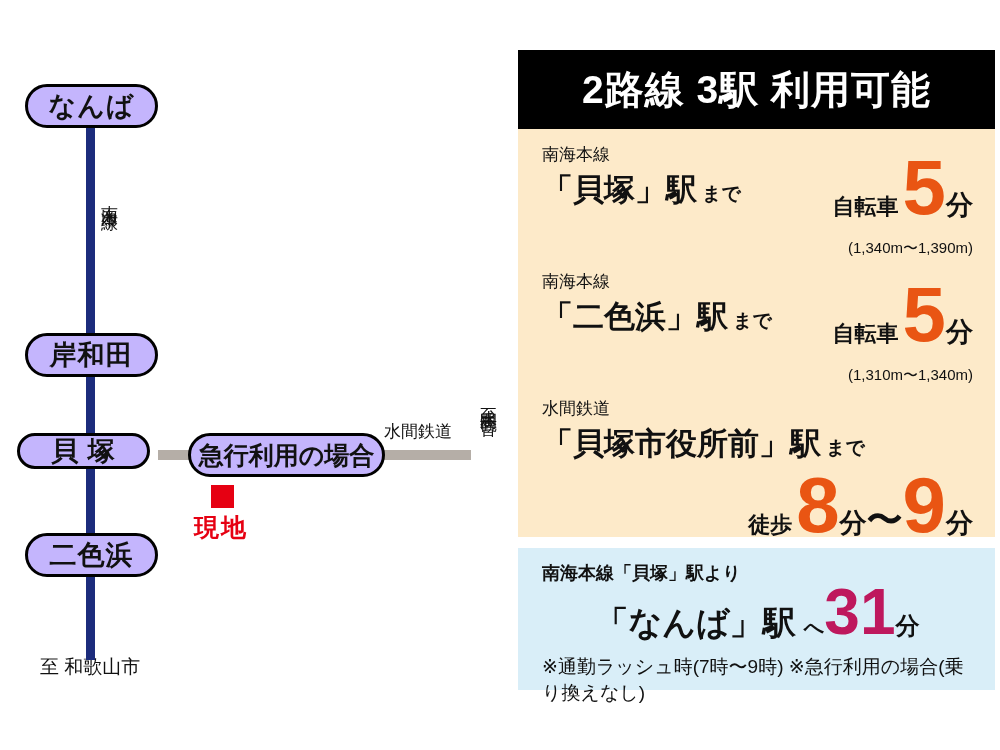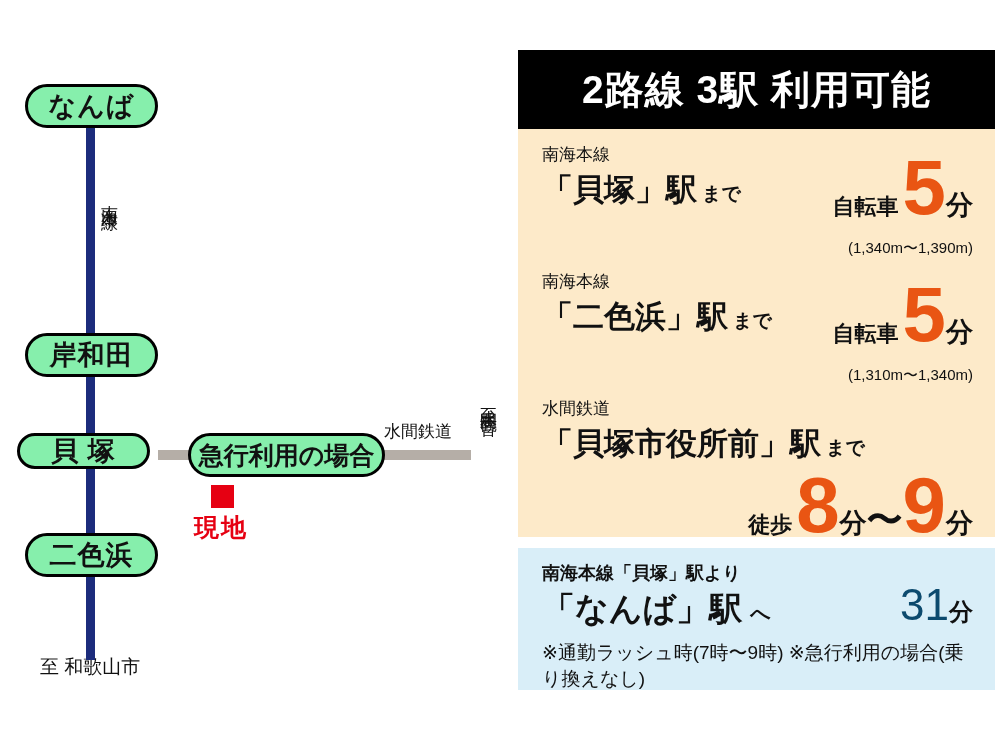--- a/index.html
+++ b/index.html
@@ -11,21 +11,21 @@
     overflow:hidden;
     color:#111;
   }
   .abs { position:absolute; }
 
   
   .rail-v { left:86px; top:106px; width:9px; height:554px; background:#1c2c7c; z-index:1; }
   .rail-h { left:158px; top:450px; width:313px; height:10px; background:#b5aea7; z-index:1; }
 
   .station {
-    background:#86efac;
+    background:#c4b5fd;
     border:3px solid #000;
     border-radius:26px;
     display:flex; align-items:center; justify-content:center;
     font-weight:bold;
     font-size:27px;
     z-index:2;
     letter-spacing:1px;
   }
   .st-namba     { left:25px;  top:84px;  width:133px; height:44px; }
   .st-kishiwada { left:25px;  top:333px; width:133px; height:44px; }
@@ -79,24 +79,24 @@
   .row3 { display:block; margin-bottom:0; }
   .row3 .time-line { justify-content:flex-end; margin-top:10px; }
 
   .panel-blue {
     left:518px; top:548px; width:477px; height:142px;
     background:#d9eef8;
     padding:13px 22px 10px 24px;
     z-index:2;
   }
   .from-line { font-size:18px; font-weight:bold; }
-  .main-line { display:flex; justify-content:space-between; align-items:baseline; margin-top:2px; }
+  .main-line { display:flex; justify-content:center; align-items:baseline; margin-top:2px; }
   .st-big2   { font-size:33px; font-weight:bold; }
   .st-suffix2{ font-size:20px; font-weight:bold; margin-left:8px; }
-  .num-blue  { font-size:44px; font-weight:normal; color:#0c4a6e; line-height:0.8; }
+  .num-blue  { font-size:64px; font-weight:bold; color:#be185d; line-height:0.8; }
   .unit2     { font-size:24px; font-weight:bold; }
   .note { font-size:19px; margin-top:8px; }
 </style>
 </head>
 <body>
 
 <div>
   <div class="abs rail-v"></div>
   <div class="abs rail-h"></div>
 

